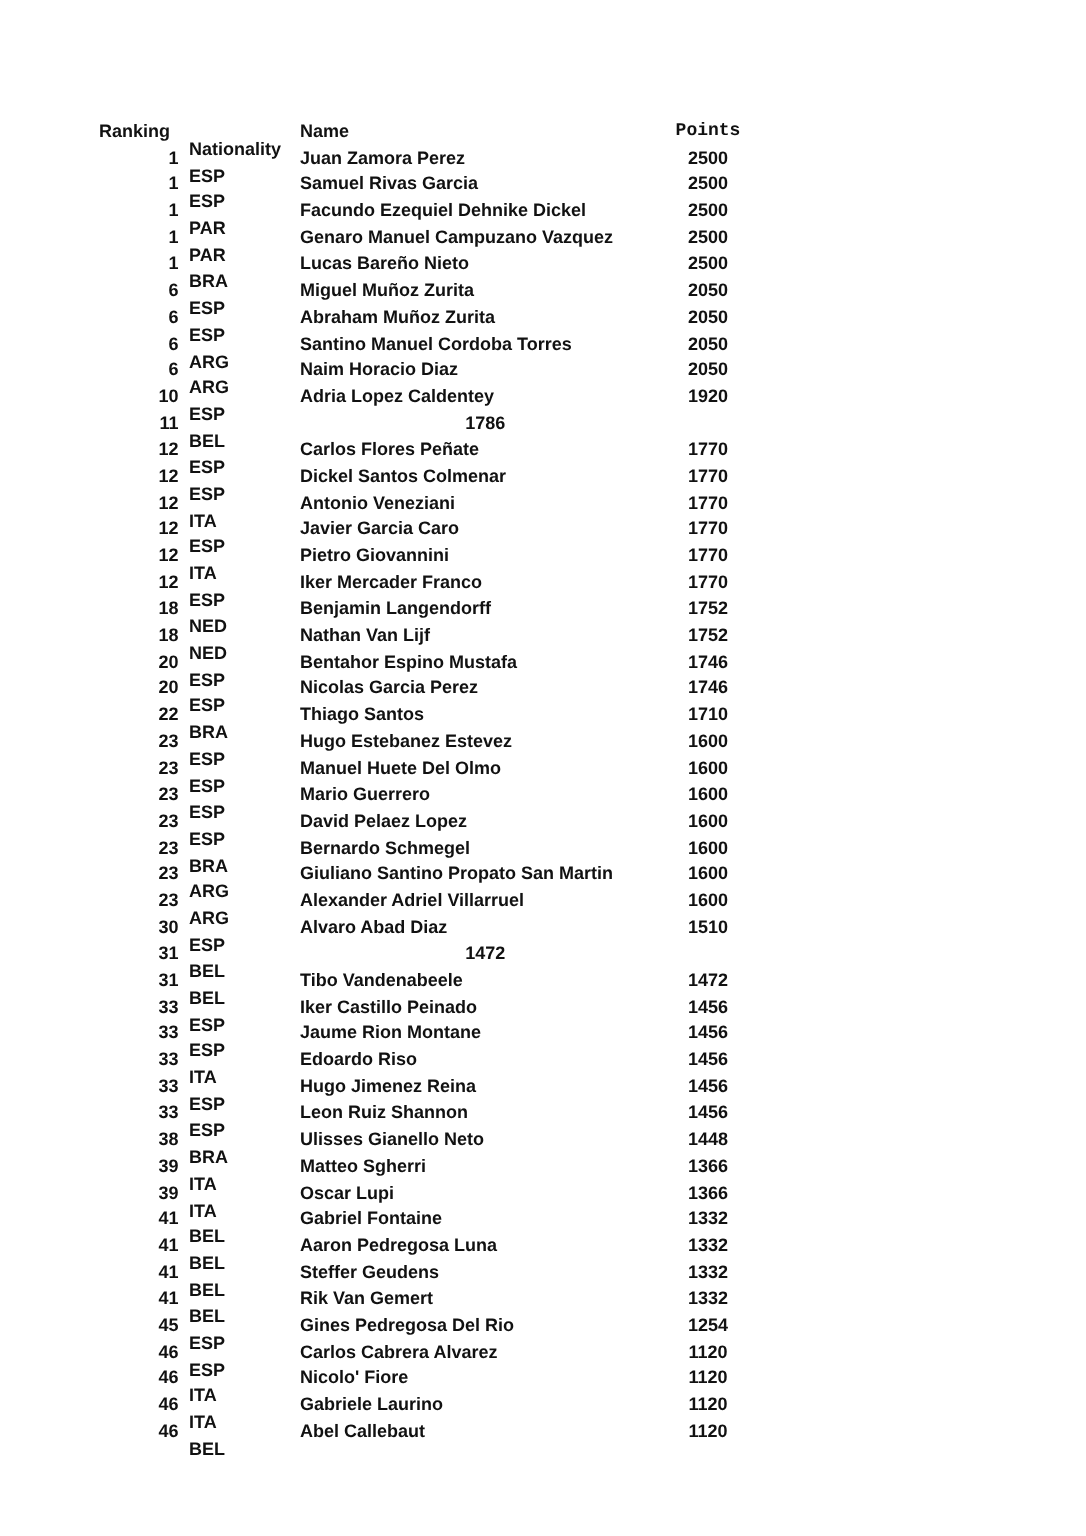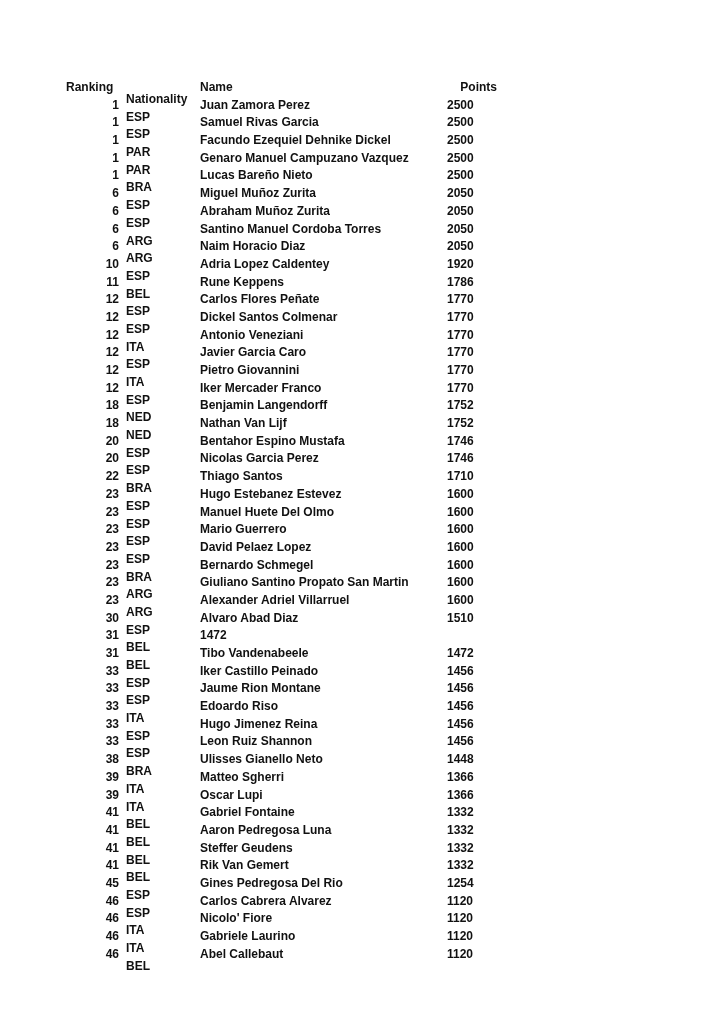--- a/index.html
+++ b/index.html
@@ -29,23 +29,23 @@
     display: grid;
     grid-template-columns: 53px 81px 247px 50px;
     height: 17.7px;
     align-items: center;
     white-space: nowrap;
   }
   .cell { overflow: visible; }
   .cell.rank { text-align: right; }
   .cell.nat  { text-align: left; padding-left: 7px; margin-top: 24px; }
   .cell.name { text-align: left; }
-  .cell.pts  { text-align: left; }
+  .cell.pts  { text-align: center; }
   .row.header .cell.rank { text-align: left; }
-  .row.header .cell.pts  { text-align: right; }
+  .row.header .cell.pts  { text-align: center; font-family: Liberation Mono, monospace; }
 </style>
 </head>
 <body style="background: rgb(255, 255, 255);">
 
 <div class="page">
   <div class="ranking-table" style="color: rgb(17, 17, 17);">
     <div class="row header">
       <span class="cell rank">Ranking</span>
       <span class="cell nat">Nationality</span>
       <span class="cell name">Name</span>
@@ -118,21 +118,20 @@
   <div class="row">
     <span class="cell rank">10</span>
     <span class="cell nat">ESP</span>
     <span class="cell name">Adria Lopez Caldentey</span>
     <span class="cell pts">1920</span>
   </div>
 
   <div class="row">
     <span class="cell rank">11</span>
     <span class="cell nat">BEL</span>
-    <span class="cell name">Rune Keppens</span>
     <span class="cell pts">1786</span>
   </div>
 
   <div class="row">
     <span class="cell rank">12</span>
     <span class="cell nat">ESP</span>
     <span class="cell name">Carlos Flores Peñate</span>
     <span class="cell pts">1770</span>
   </div>
 

